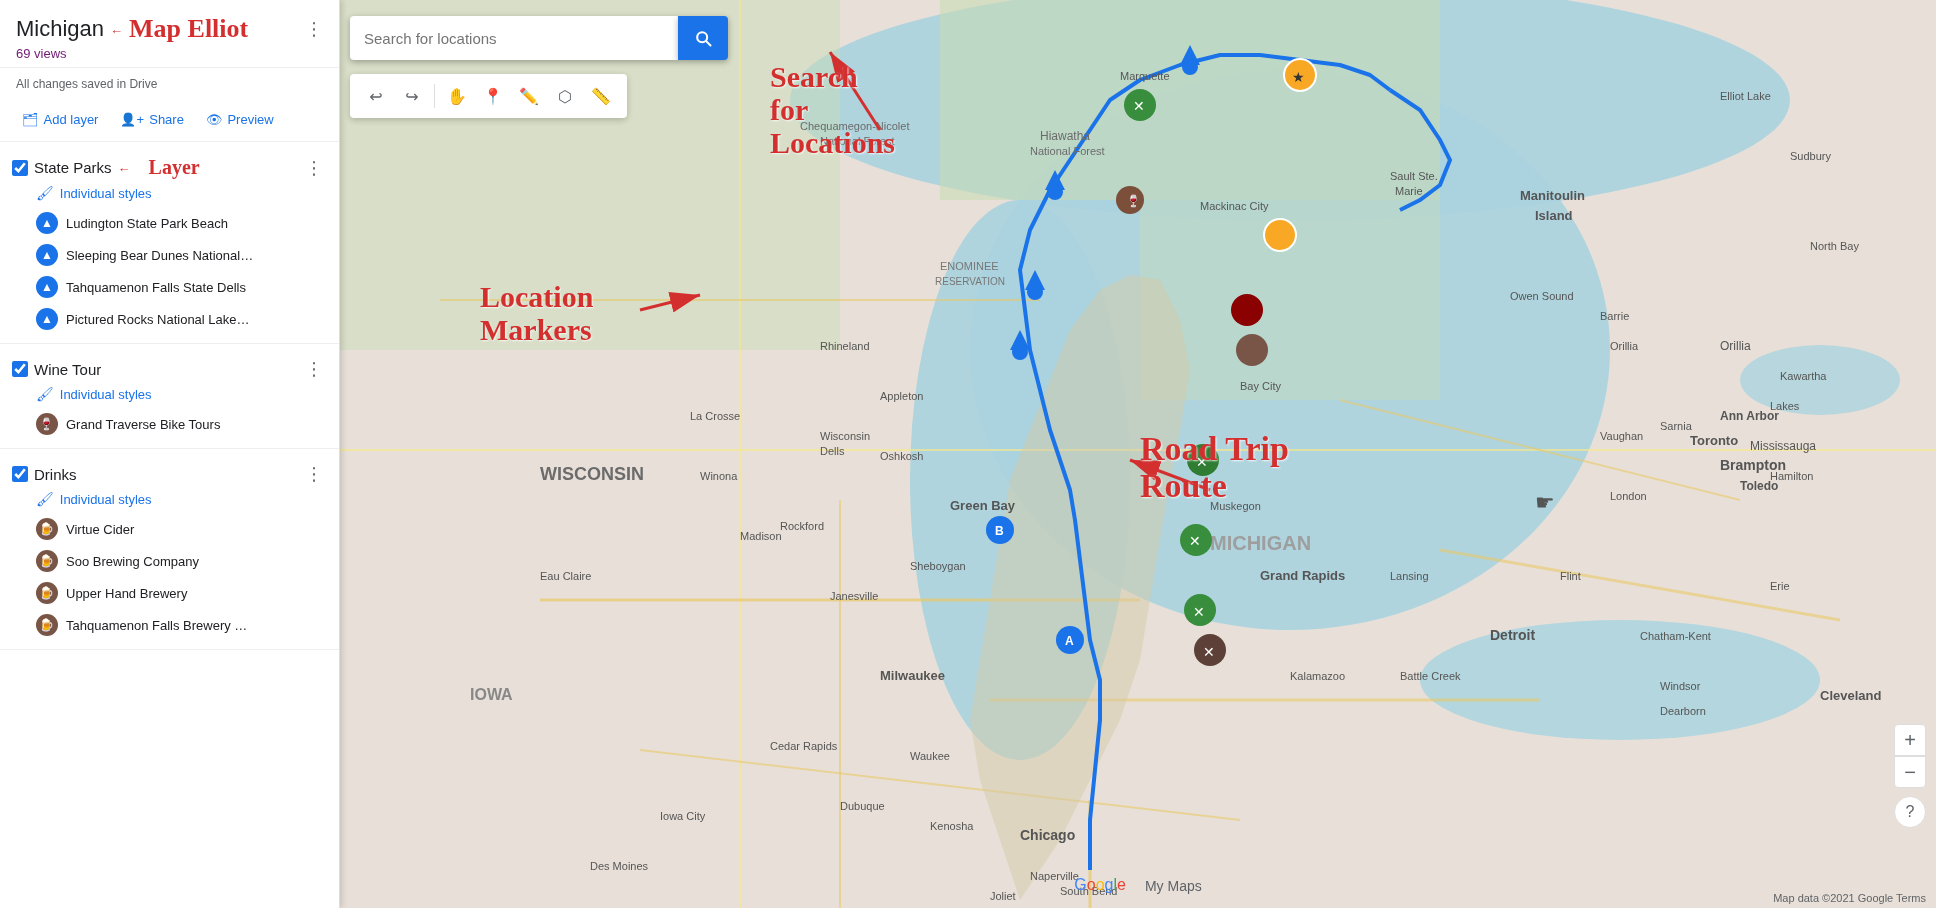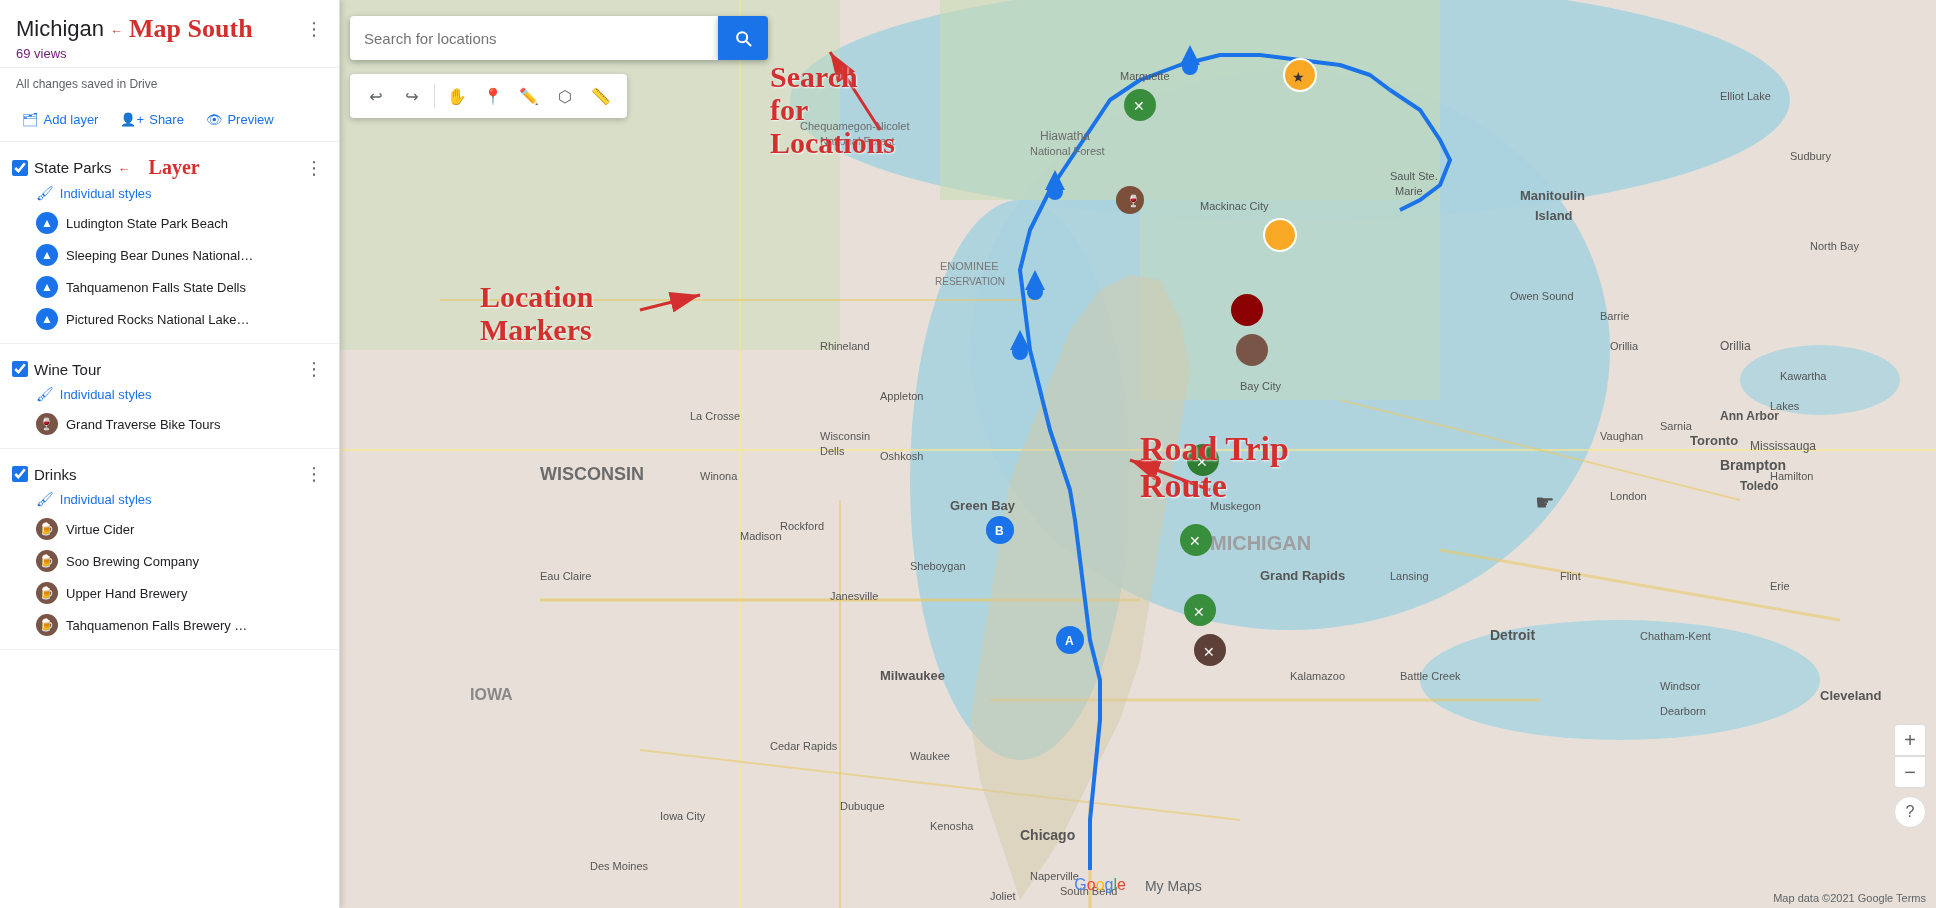--- a/index.html
+++ b/index.html
@@ -176,21 +176,21 @@
     .search-bar {
       position: absolute;
       top: 16px;
       left: 10px;
       display: flex;
       align-items: center;
       z-index: 20;
     }
 
     .search-input {
-      width: 368px;
+      width: 328px;
       height: 44px;
       border: none;
       border-radius: 4px 0 0 4px;
       padding: 0 14px;
       font-size: 15px;
       box-shadow: 0 2px 6px rgba(0,0,0,0.3);
       outline: none;
     }
 
     .search-btn {
@@ -350,21 +350,21 @@
   </style>
 </head>
 <body>
 
 <div id="sidebar">
   <div class="sidebar-header">
     <div class="map-title-row">
       <div style="display:flex;align-items:center;">
         <span class="map-title-text">Michigan</span>
         <span style="color:#d32f2f;font-size:13px;margin-left:6px;">←</span>
-        <span class="map-title-annotation">Map South</span>
+        <span class="map-title-annotation">Map Elliot</span>
       </div>
       <span class="layer-menu-icon">⋮</span>
     </div>
     <div class="map-views">69 views</div>
   </div>
   <div style="padding:6px 16px;">
     <span class="saved-status">All changes saved in Drive</span>
   </div>
   <div class="sidebar-actions">
     <button class="sidebar-action-btn">

